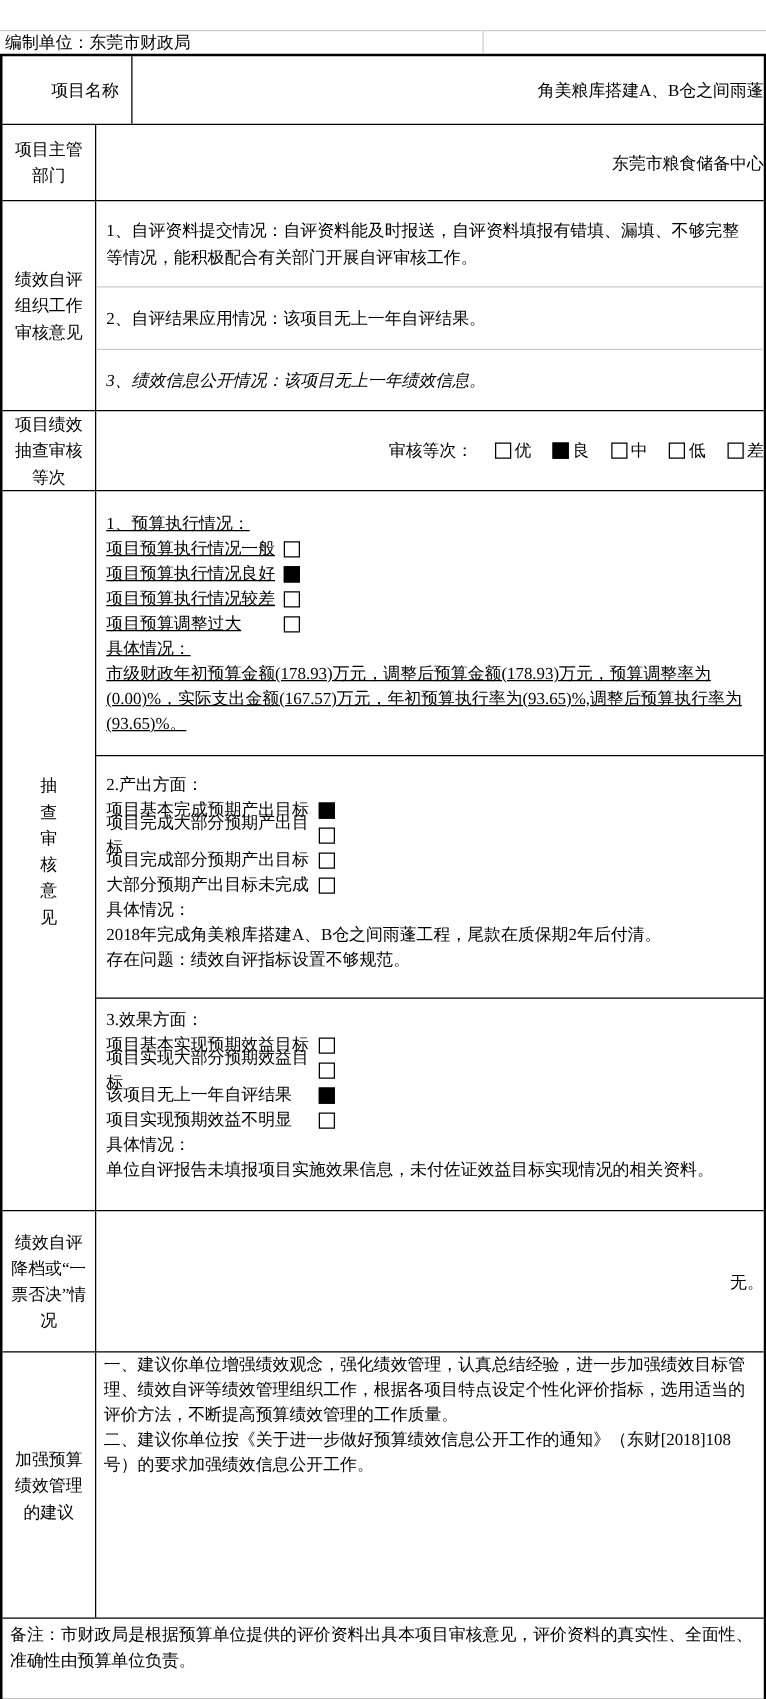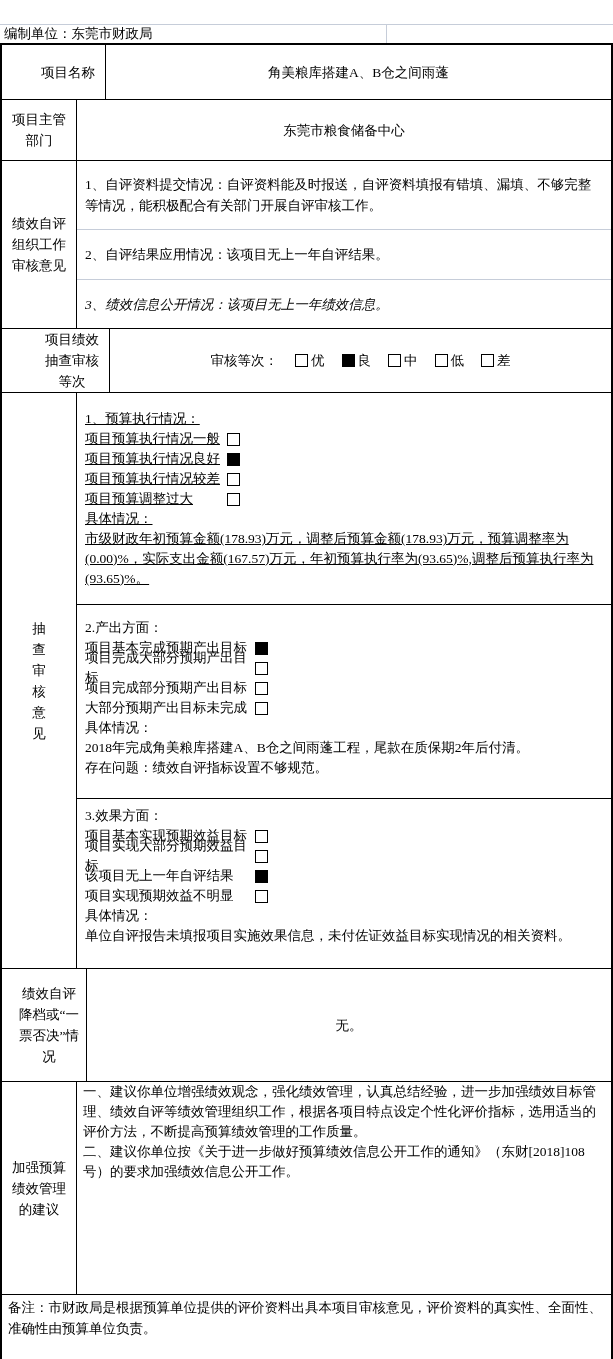--- a/index.html
+++ b/index.html
@@ -32,21 +32,21 @@
   .trow{display:flex;box-sizing:border-box;border-bottom:1px solid var(--border_dark,#000);}
   .trow.last{border-bottom:none;}
   .lbl{
     flex:0 0 75px;box-sizing:border-box;border-right:1px solid var(--border_dark,#000);
     display:flex;align-items:center;justify-content:center;text-align:center;
     padding:2px 5px;
   }
   .lbl .lt{word-break:break-all;}
   .vlabel{width:1.05em;word-break:break-all;text-align:center;line-height:21px;}
   .cnt{flex:1;box-sizing:border-box;display:flex;flex-direction:column;min-width:0;}
-  .cnt.center{align-items:center;justify-content:center;text-align:center;flex-direction:row;}
+  .cnt.center{align-items:center;justify-content:flex-end;text-align:center;flex-direction:row;}
   
   .sub{box-sizing:border-box;display:flex;align-items:center;padding:2px 8px;}
   .sub.light{border-bottom:1px solid var(--grid_light,#c6cdd9);}
   .sub.dark{border-bottom:1px solid var(--border_dark,#000);}
   .sub.block{display:block;align-items:flex-start;line-height:20px;}
   
   .grade-line{display:flex;align-items:center;gap:17px;}
   
   .cb{
     width:13px;height:13px;box-sizing:border-box;border:1px solid #000;
@@ -69,26 +69,26 @@
   }
   .botrow .bl{width:388px;box-sizing:border-box;border-right:1px solid var(--grid_light,#c6cdd9);}
   .botrow .br{flex:1;padding-left:4px;line-height:21px;white-space:nowrap;}
   
   .r1{height:55px;padding-left:29px;}
   .r2{height:61px;}
   .r3{height:168px;}
   .r3 .s1{height:69px;}
   .r3 .s2{height:50px;}
   .r3 .s3{height:48px;font-style:italic;}
-  .r4{height:64px;padding-left:33px;}
+  .r4{height:64px;}
   .r5{height:576px;}
   .r5 .s1{height:212px;padding-top:16px;text-decoration:underline;}
   .r5 .s2{height:194px;padding-top:13px;}
   .r5 .s3{height:169px;padding-top:7px;}
-  .r6{height:113px;padding-left:10px;}
+  .r6{height:113px;}
   .r7{height:213px;}
   .r7 .sg{line-height:20px;padding:0 6px;}
   .r8{height:64px;}
 </style>
 </head>
 <body>
 
 <div class="page">
 
   <div class="toprow">

